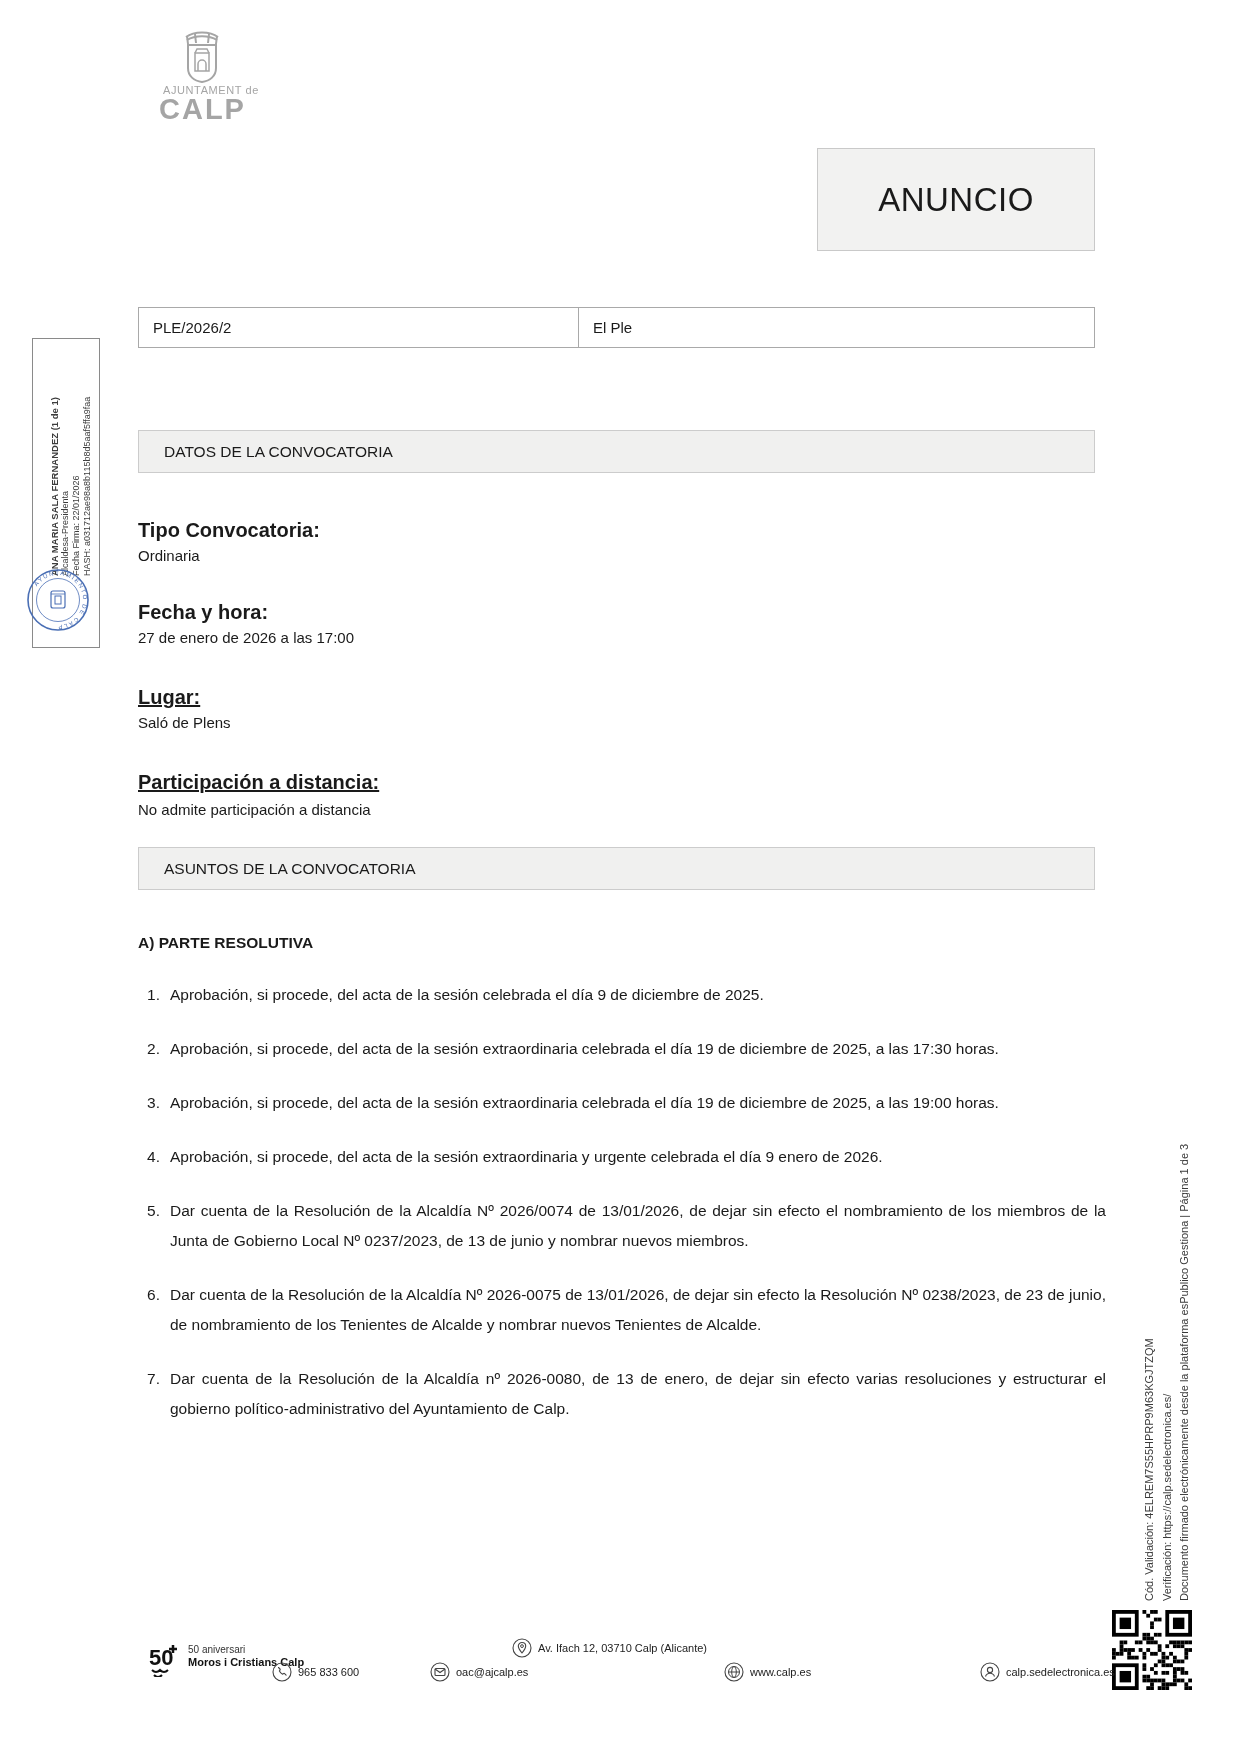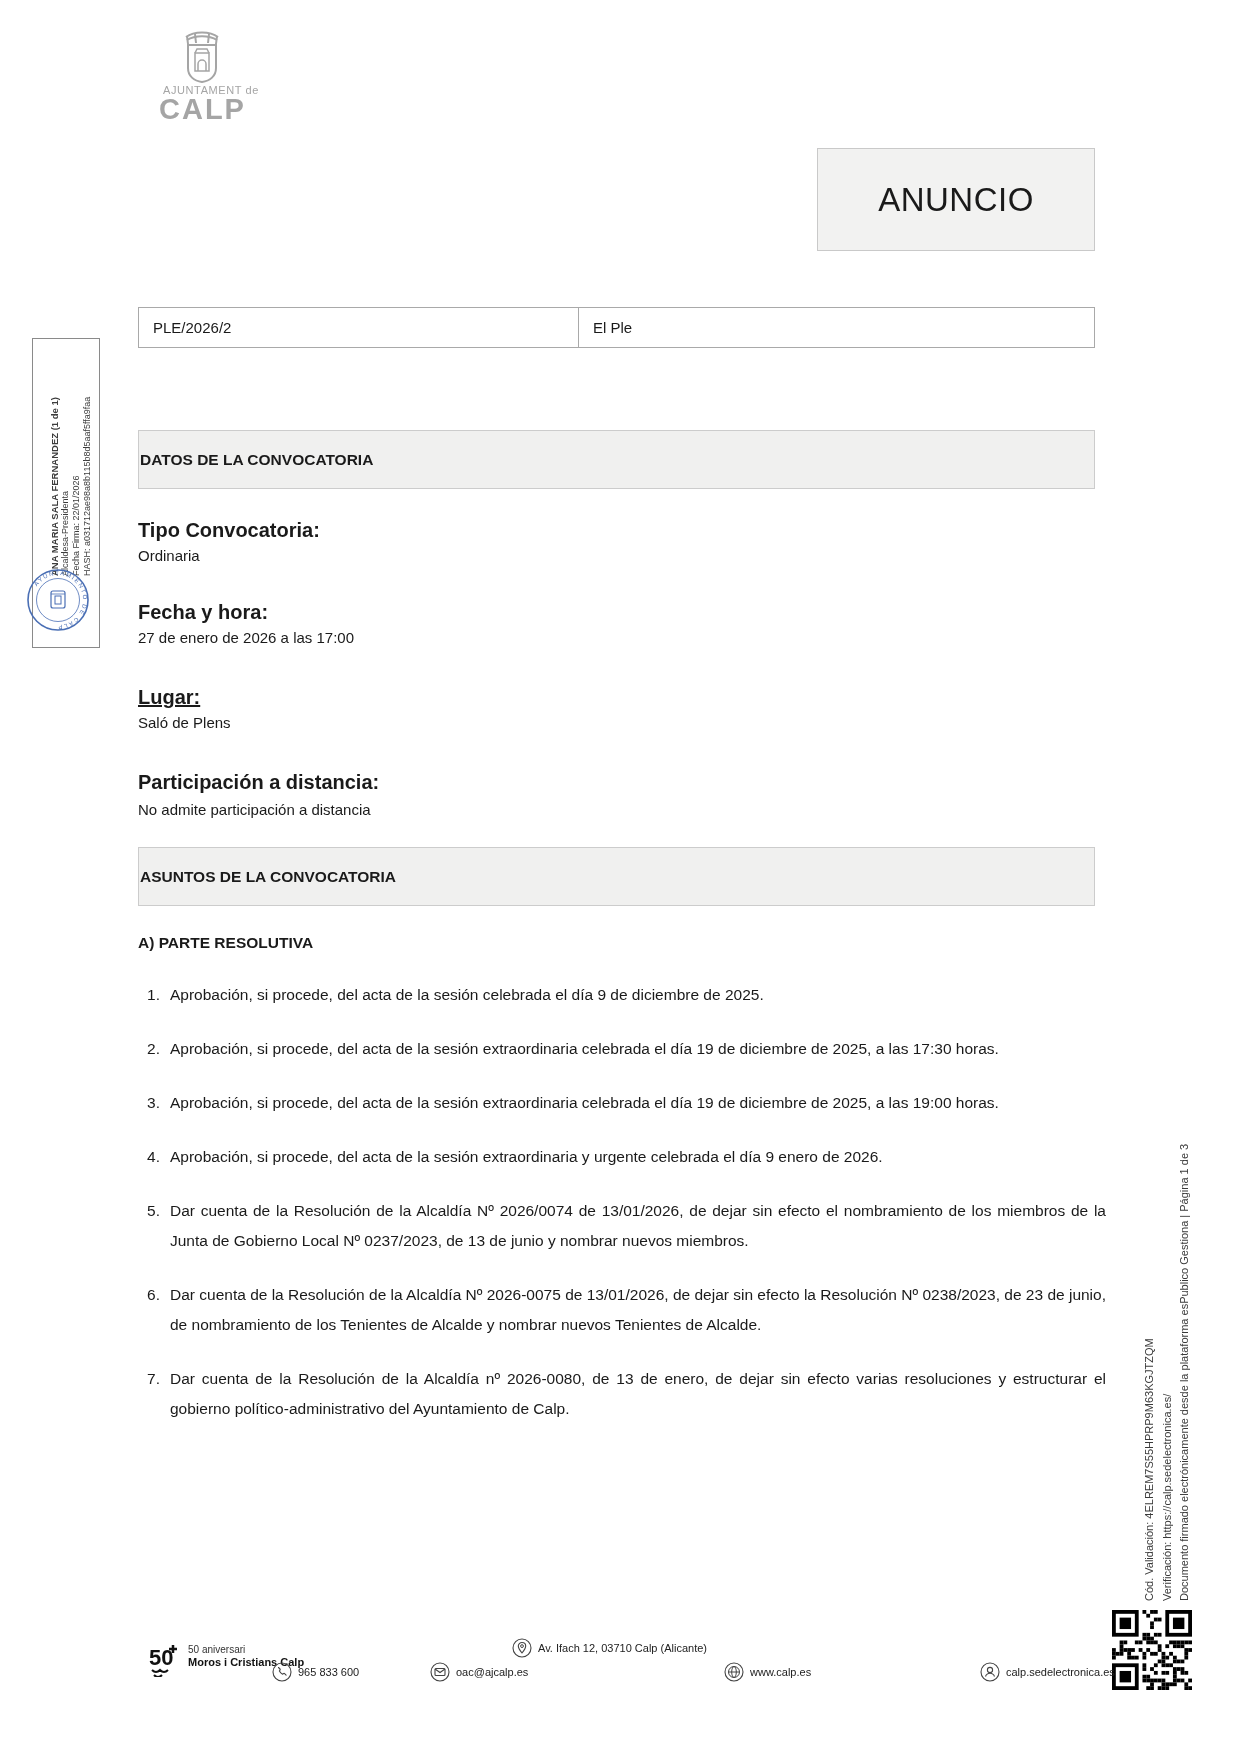--- a/index.html
+++ b/index.html
@@ -17,23 +17,23 @@
            display:flex;align-items:center;justify-content:center;font-size:33px;letter-spacing:.5px;}
 
   
   .exp-table{left:138px;top:307px;width:957px;border-collapse:collapse;font-size:15px;}
   .exp-table td{border:1px solid var(--table-border,#a9a9a9);padding:0 0 0 12px;vertical-align:middle;}
   .exp-table .hrow td{background:var(--header-bg,#ececeb);font-weight:bold;height:44px;}
   .exp-table .vrow td{height:39px;background:#fff;padding-left:14px;}
   .exp-table .c1{width:425px;}
 
   
-  .section-bar{left:138px;width:957px;height:59px;background:var(--bar-bg,#f0f0ef);
+  .section-bar{left:138px;width:957px;height:43px;background:var(--bar-bg,#f0f0ef);
                border:1px solid var(--bar-border,#cccccc);box-sizing:border-box;
-               display:flex;align-items:center;padding-left:1px;font-weight:bold;font-size:15.5px;}
+               display:flex;align-items:center;padding-left:25px;font-weight:normal;font-size:15.5px;}
 
   .field-label{font-weight:bold;font-size:20px;left:138px;}
   .field-value{font-size:15px;left:138px;}
 
   .parte-heading{left:138px;top:934px;font-weight:bold;font-size:15.5px;}
 
   .agenda{left:138px;top:980px;width:968px;}
   .agenda-item{display:flex;margin-bottom:24px;font-size:15.5px;line-height:30px;}
   .agenda-num{flex:none;width:22px;text-align:right;}
   .agenda-text{flex:1;margin-left:10px;text-align:justify;}
@@ -94,21 +94,21 @@
 
   <div class="abs field-label" style="top:519px;">Tipo Convocatoria:</div>
   <div class="abs field-value" style="top:547px;">Ordinaria</div>
 
   <div class="abs field-label" style="top:601px;">Fecha y hora:</div>
   <div class="abs field-value" style="top:629px;">27 de enero de 2026 a las 17:00</div>
 
   <div class="abs field-label" style="top:686px;text-decoration:underline;">Lugar:</div>
   <div class="abs field-value" style="top:714px;">Saló de Plens</div>
 
-  <div class="abs field-label" style="top:771px;">Participación a distancia:</div>
+  <div class="abs field-label" style="top:771px;text-decoration:underline;">Participación a distancia:</div>
   <div class="abs field-value" style="top:801px;">No admite participación a distancia</div>
 
   <div class="abs section-bar" style="top:847px;">
     <span>ASUNTOS DE LA CONVOCATORIA</span>
   </div>
 
   <div class="abs parte-heading">A) PARTE RESOLUTIVA</div>
 
   <div class="abs agenda">
     <div class="agenda-item">

